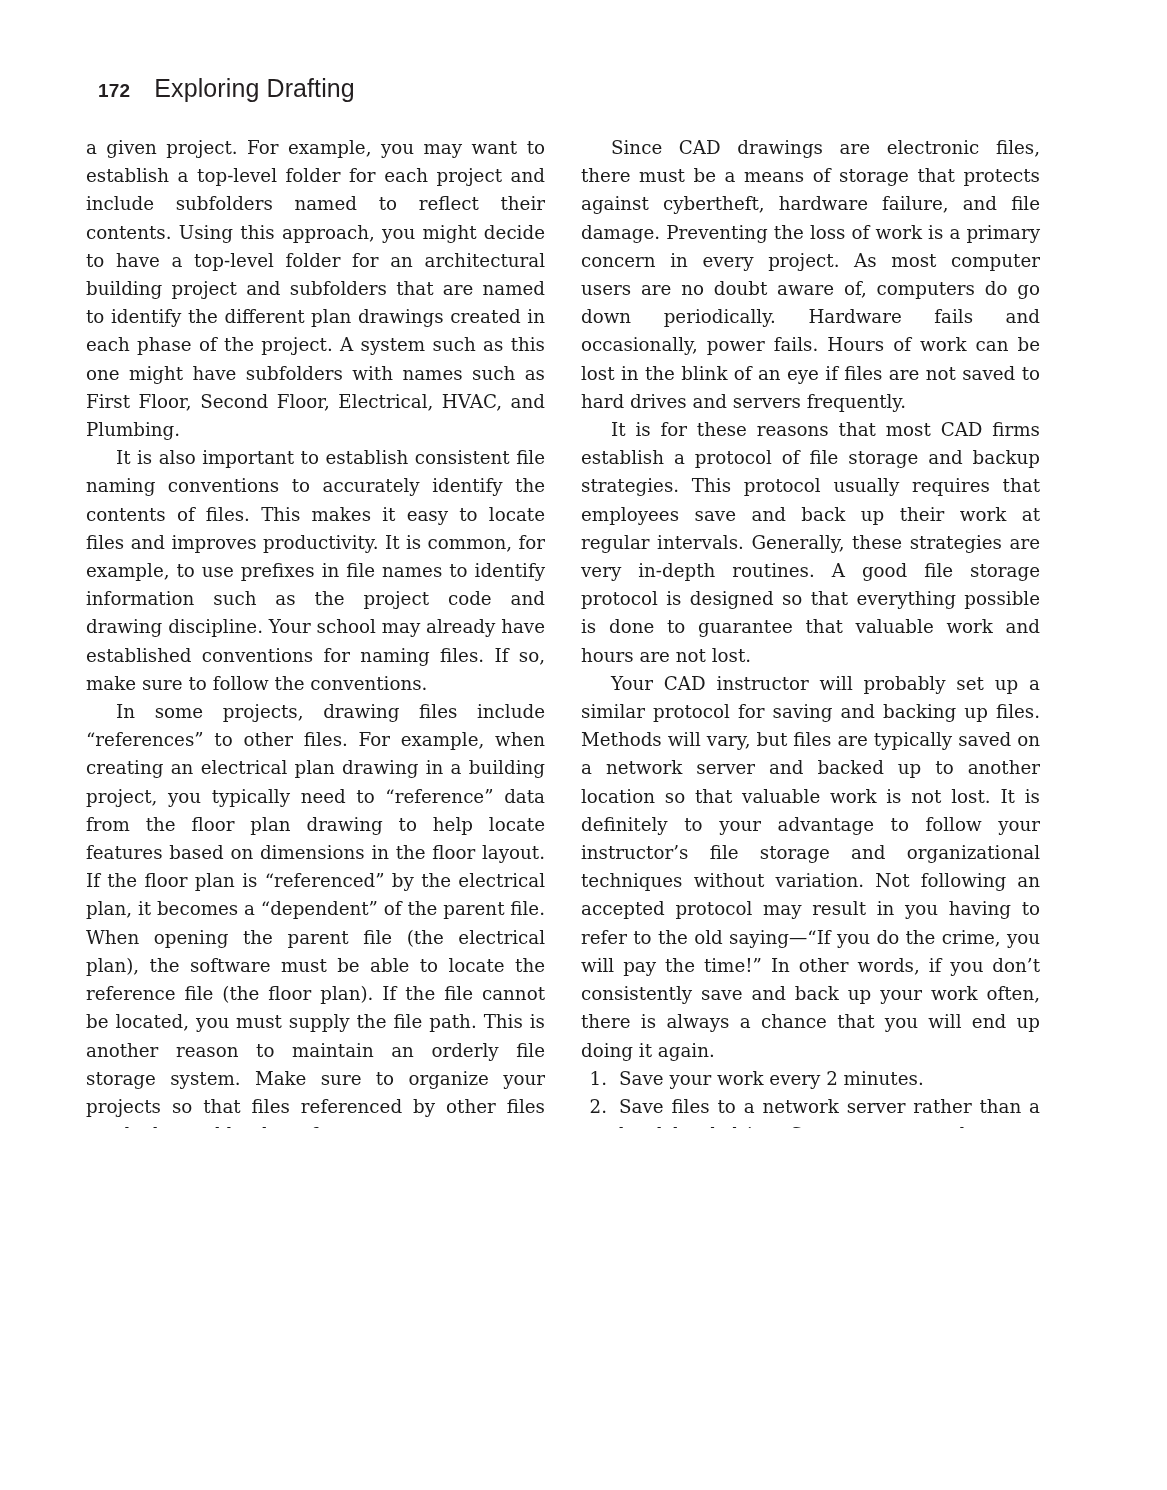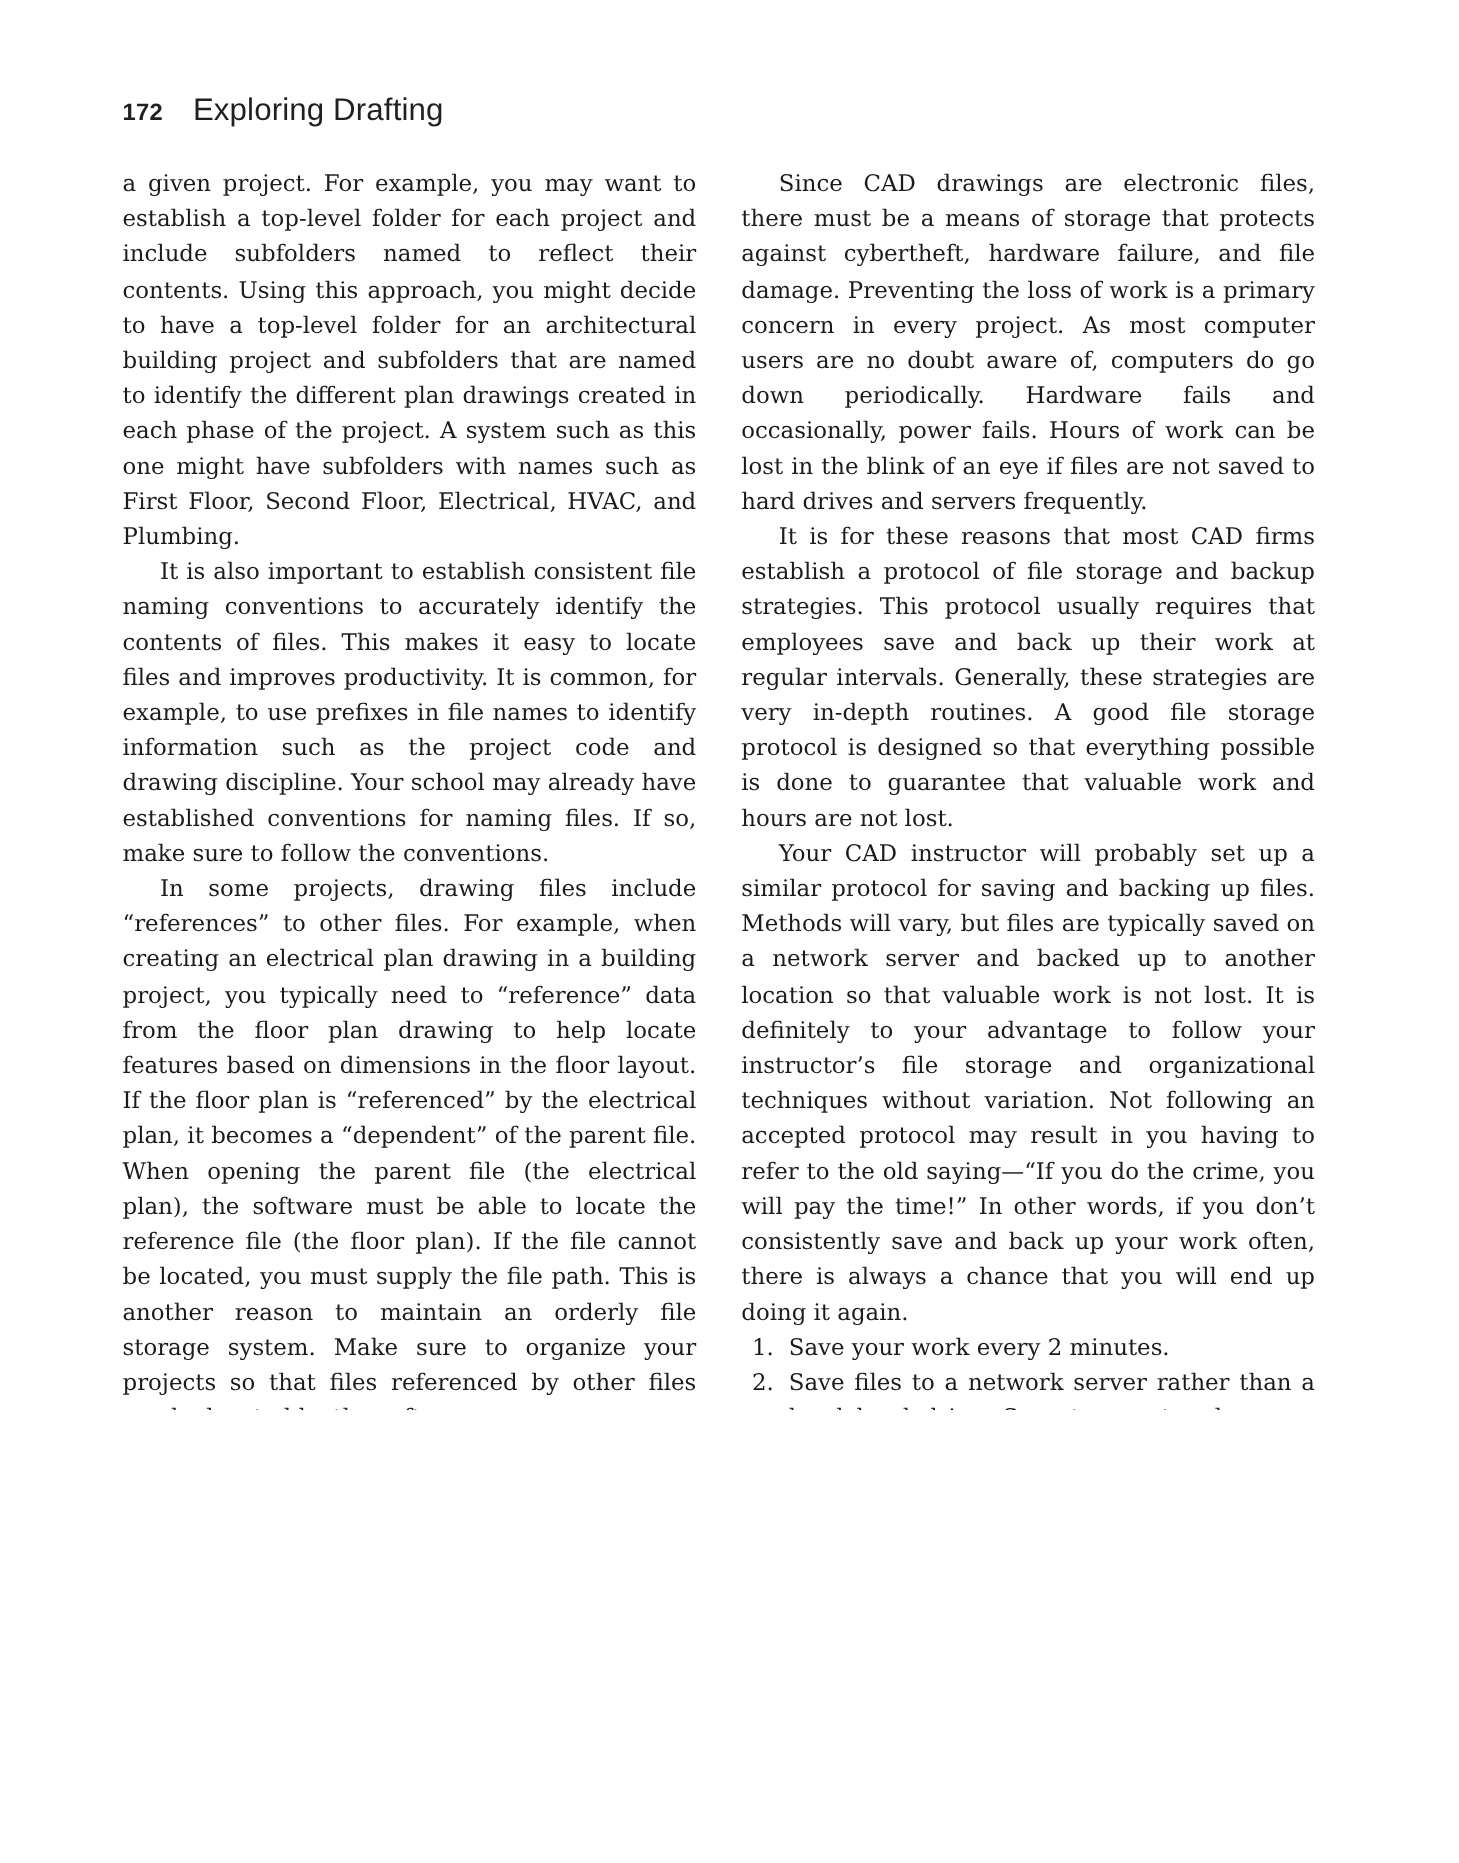--- a/index.html
+++ b/index.html
@@ -35,21 +35,21 @@
   .book-title {
     font-size: 25px;
     font-weight: normal;
     margin-left: 24px;
     letter-spacing: 0.1px;
   }
 
   
   .columns {
     position: absolute;
-    left: 98px;
+    left: 86px;
     top: 134px;
     width: 955px;
     display: flex;
     gap: 36px;
   }
   .col {
     width: 459px;
     flex: 0 0 459px;
   }
 

